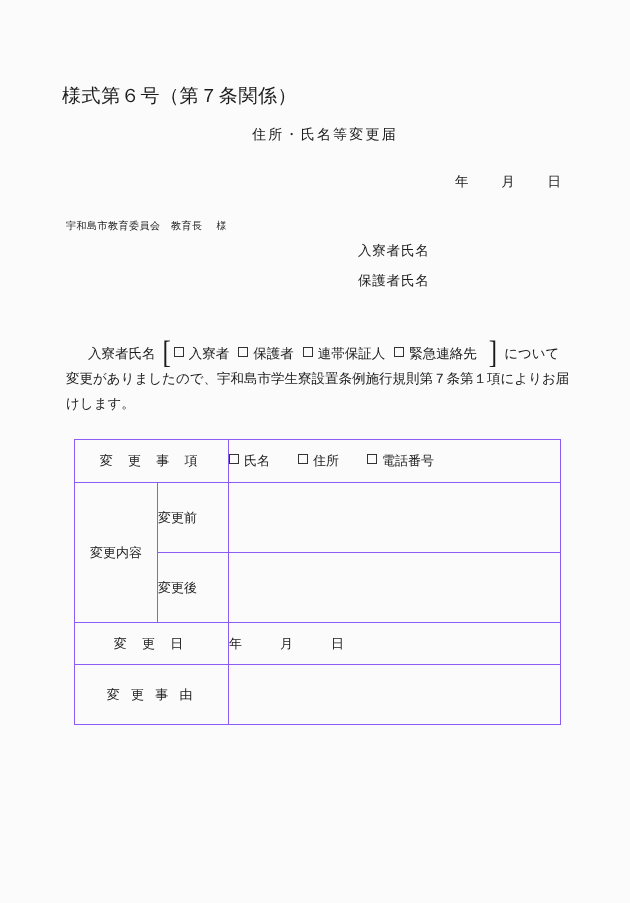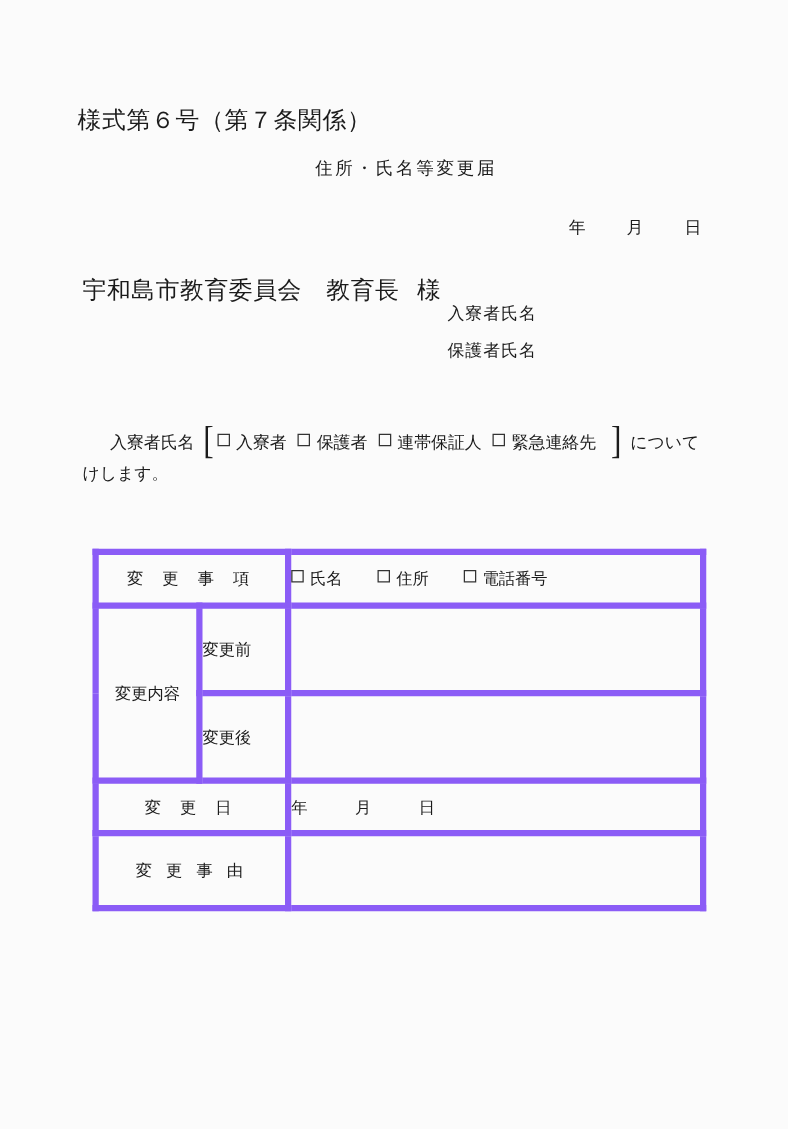--- a/index.html
+++ b/index.html
@@ -54,21 +54,21 @@
   }
   .date-line .gap {
     display: inline-block;
     width: 26px;
   }
 
   .addressee {
     position: absolute;
     left: 66px;
     top: 219px;
-    font-size: 19px;
+    font-size: 10px;
     letter-spacing: 0.5px;
     white-space: nowrap;
   }
   .addressee .sama {
     display: inline-block;
     margin-left: 14px;
   }
 
   .signature-block {
     position: absolute;
@@ -134,21 +134,21 @@
   .form-table {
     position: absolute;
     left: 74px;
     top: 439px;
     width: 486px;
     border-collapse: collapse;
     table-layout: fixed;
     font-size: 13px;
   }
   .form-table td {
-    border: 5px solid #8b5cf6;
+    border: 1px solid #8b5cf6;
     padding: 0 0;
     vertical-align: middle;
   }
   .c-label { width: 83px; }
   .c-sub   { width: 71px; }
   .c-value { width: 332px; }
 
   .r-head    { height: 43px; }
   .r-content { height: 70px; }
   .r-date    { height: 42px; }
@@ -207,20 +207,21 @@
 
   <div class="signature-block">
     <div class="sig-line">入寮者氏名</div>
     <div class="sig-line">保護者氏名</div>
   </div>
 
   <div class="body-text">
     <div class="para-line indent">
       <span>入寮者氏名</span><span class="bracket open">[</span><span class="cb"><span class="box"></span><span>入寮者</span></span><span class="cb"><span class="box"></span><span>保護者</span></span><span class="cb"><span class="box"></span><span>連帯保証人</span></span><span class="cb"><span class="box"></span><span>緊急連絡先</span></span><span class="bracket close">]</span><span>について</span>
     </div>
+    <div class="para-line">変更がありましたので、宇和島市学生寮設置条例施行規則第７条第１項によりお届</div>
     <div class="para-line">けします。</div>
   </div>
 
   <table class="form-table">
     <colgroup>
       <col class="c-label">
       <col class="c-sub">
       <col class="c-value">
     </colgroup>
     <tbody>

